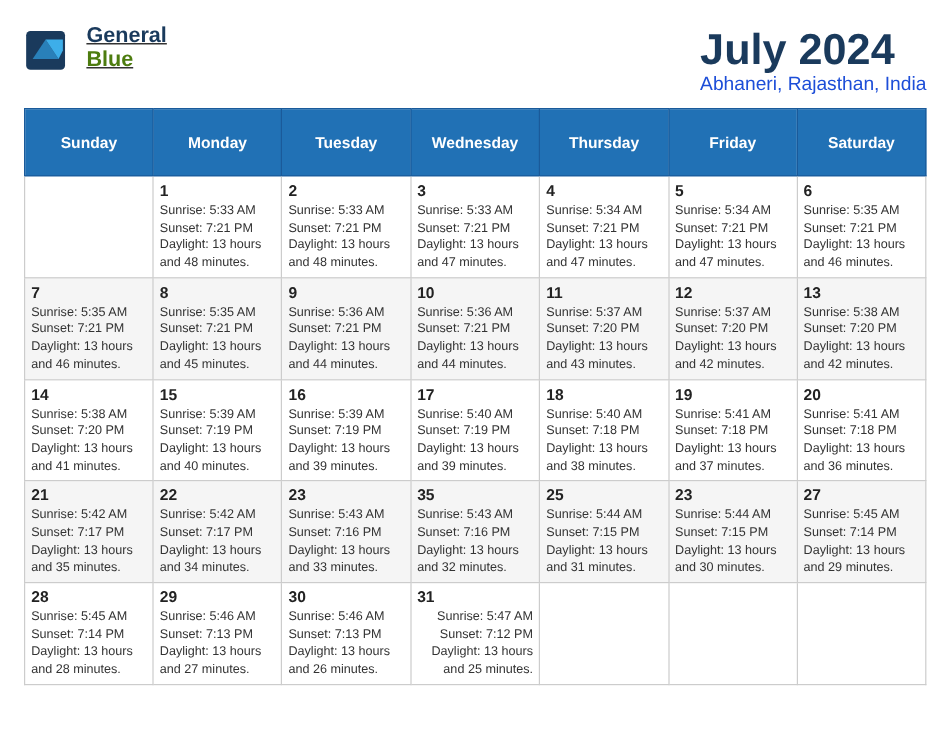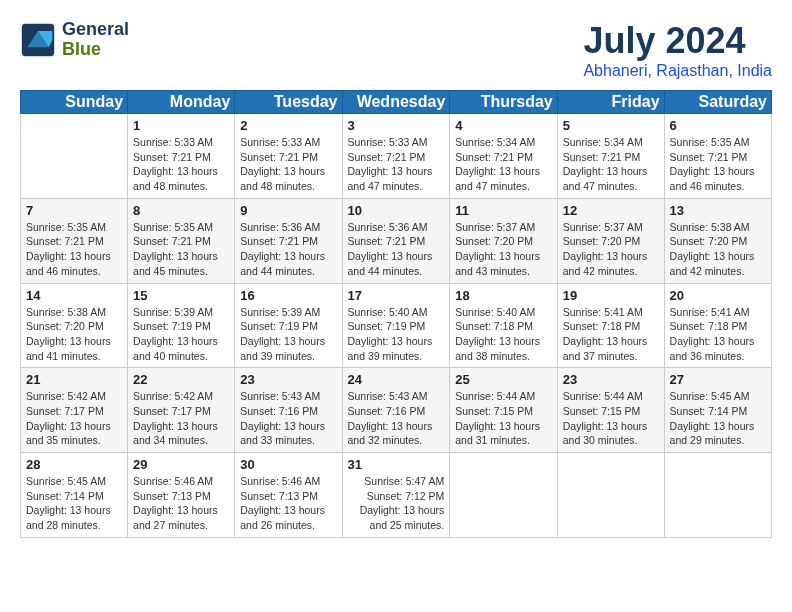--- a/index.html
+++ b/index.html
@@ -11,22 +11,23 @@
       padding: 20px;
     }
     .header {
       display: flex;
       justify-content: space-between;
       align-items: flex-start;
       margin-bottom: 10px;
     }
     .logo {
       display: flex;
-      align-items: center;
-      gap: 6px;
+      align-items: flex-end;
+      gap: 16px;
+      text-decoration: underline;
     }
     .logo-text {
       font-size: 18px;
       font-weight: bold;
       color: #1a3a5c;
       line-height: 1.1;
     }
     .logo-text span {
       color: #4d7c0f;
     }
@@ -47,23 +48,23 @@
       color: #1d4ed8;
     }
     .calendar {
       width: 100%;
       border-collapse: collapse;
       font-size: 11px;
     }
     .calendar thead th {
       background-color: #2171b5;
       color: #fff;
-      padding: 2px 4px;
-      text-align: right;
-      font-size: 16px;
+      padding: 20px 4px;
+      text-align: center;
+      font-size: 13px;
       font-weight: bold;
       border: 1px solid #1a5a9a;
     }
     .calendar tbody td {
       border: 1px solid #ccc;
       vertical-align: top;
       padding: 4px 5px;
       min-height: 80px;
       width: 108px;
       background: #fff;
@@ -284,21 +285,21 @@
 and 34 minutes.</div>
         </td>
         <td>
           <span class="day-number">23</span>
           <div class="cell-info" style="white-space: pre-line;">Sunrise: 5:43 AM
 Sunset: 7:16 PM
 Daylight: 13 hours
 and 33 minutes.</div>
         </td>
         <td>
-          <span class="day-number">24</span>
+          <span class="day-number">35</span>
           <div class="cell-info" style="white-space: pre-line;">Sunrise: 5:43 AM
 Sunset: 7:16 PM
 Daylight: 13 hours
 and 32 minutes.</div>
         </td>
         <td>
           <span class="day-number">25</span>
           <div class="cell-info" style="white-space: pre-line;">Sunrise: 5:44 AM
 Sunset: 7:15 PM
 Daylight: 13 hours

